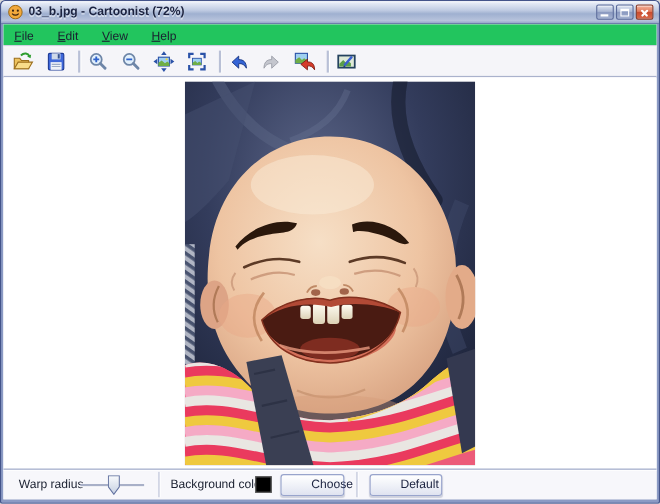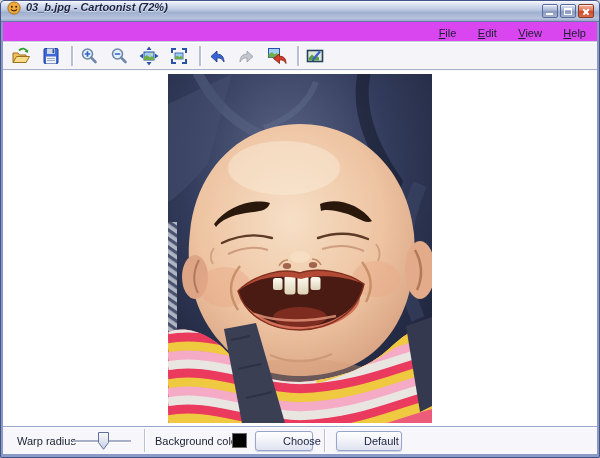--- a/index.html
+++ b/index.html
@@ -2,37 +2,37 @@
 <html><head>
 <meta charset="utf-8">
 <style>
   html,body{margin:0;padding:0;background:#d8d8d8;font-family:"Liberation Sans",sans-serif;}
   *{box-sizing:border-box;}
   .window{position:relative;width:600px;height:458px;background:#8b9ac4;
     box-shadow:inset 0 0 0 1px #44548a;border-radius:5px 5px 2px 2px;overflow:hidden;}
   
   .titlebar{position:absolute;left:1px;right:1px;top:1px;height:21px;border-radius:4px 4px 0 0;
     background:linear-gradient(180deg,#fcfdfe 0%,#e3e9f5 10%,#bfcbe2 42%,#9fb0d0 58%,#b7c3dc 88%,#96a6ca 100%);
-    border-bottom:1px solid #6a7aa8;display:flex;font-style:italic;}
+    border-bottom:1px solid #6a7aa8;display:flex;align-items:center;}
   .app-icon{width:14px;height:14px;margin:0 5px 0 6px;flex:0 0 auto;}
   .title-text{font-size:11px;font-weight:bold;color:#1c2340;white-space:nowrap;
     text-shadow:0 1px 0 rgba(255,255,255,.5);}
   .win-controls{position:absolute;right:5px;top:3px;display:flex;gap:2px;}
   .wbtn{width:16px;height:14px;border-radius:2px;border:1px solid #5a6a9a;position:relative;
     background:linear-gradient(180deg,#dfe6f3 0%,#aab7d4 45%,#8a99c0 50%,#a3b1d0 100%);
     box-shadow:inset 0 1px 0 rgba(255,255,255,.7);}
   .wbtn.close{background:linear-gradient(180deg,#f5b49e 0%,#e07a5c 45%,#c94a2e 50%,#d96a4a 100%);border-color:#8a3a24;}
   .glyph-min{position:absolute;left:3px;bottom:2px;width:7px;height:2px;background:#fff;}
   .glyph-max{position:absolute;left:3px;top:3px;width:8px;height:7px;border:1px solid #fff;border-top-width:2px;}
   .glyph-x1,.glyph-x2{position:absolute;left:3px;top:5.5px;width:8px;height:1.6px;background:#fff;border-radius:1px;}
   .glyph-x1{transform:rotate(45deg);} .glyph-x2{transform:rotate(-45deg);}
   
   .content{position:absolute;left:3px;right:3px;top:22px;bottom:4px;background:#f7f7fb;overflow:hidden;}
   
-  .menubar{position:absolute;left:0;right:0;top:0;height:19px;padding:1px 0 0 4px;background:#d946ef;text-align:right;}
+  .menubar{position:absolute;left:0;right:0;top:0;height:19px;padding:1px 0 0 4px;background:#22c55e;}
   .menu-item{display:inline-block;font-size:11px;color:#1a2030;padding:2px 6px;margin-right:5px;cursor:default;}
   .menu-item::first-letter{text-decoration:underline;}
   
   .toolbar{position:absolute;left:0;right:0;top:19px;height:29px;display:flex;align-items:center;
     padding-left:5px;border-top:1px solid #c9cedd;border-bottom:1px solid #aab2cc;
     background:#f5f5f9;box-shadow:inset 0 1px 0 #fff;}
   .tbtn{width:26px;height:24px;margin-right:4px;display:flex;align-items:center;justify-content:center;
     background:transparent;border:none;padding:0;}
   .tsep{width:2px;height:20px;margin:0 3px;background:#b9c0d6;box-shadow:1px 0 0 #fff;}
   

